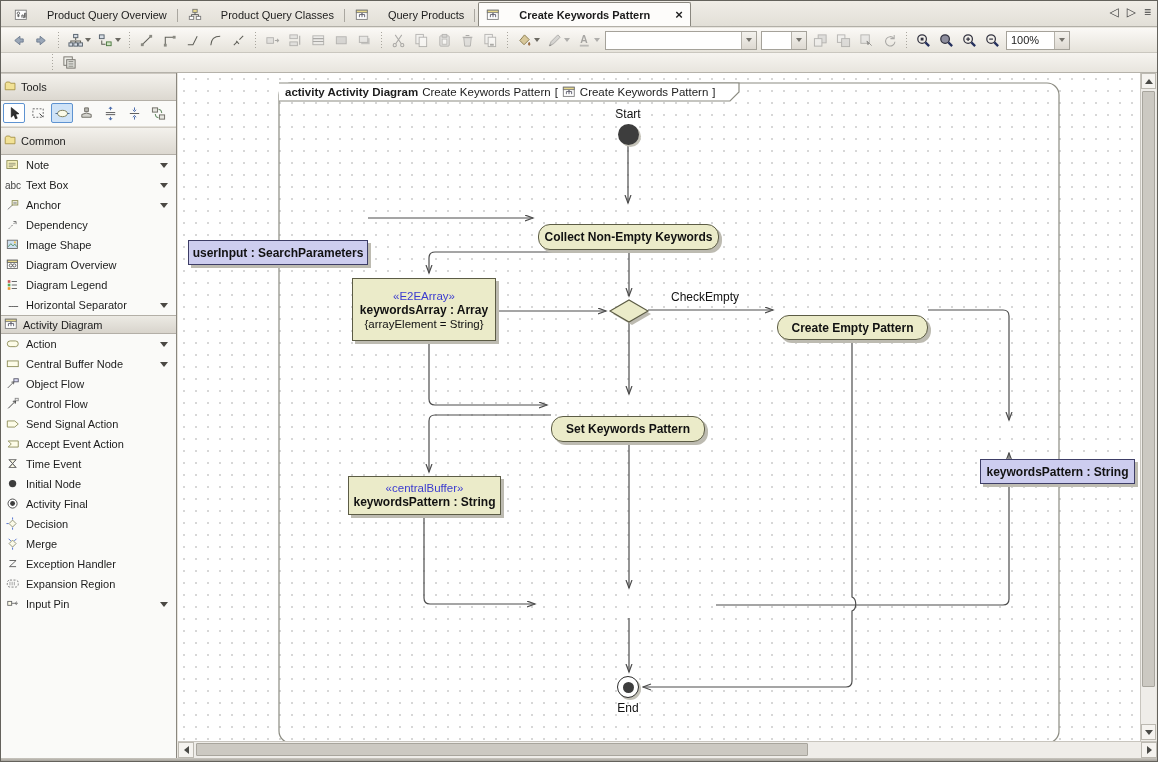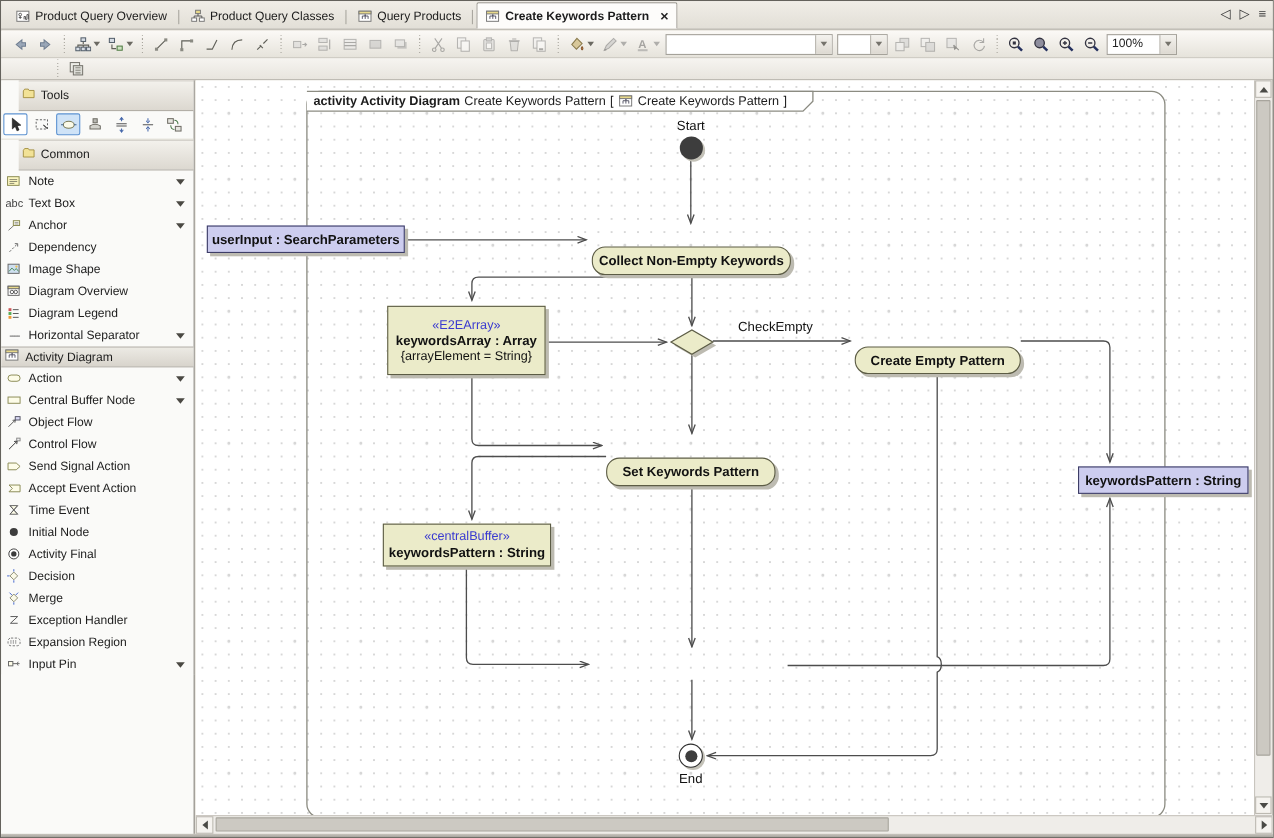--- a/index.html
+++ b/index.html
@@ -5,21 +5,21 @@
   * { margin:0; padding:0; box-sizing:border-box; }
   html,body { background:#cfccc4; }
   .app { position:relative; width:1158px; height:762px; background:#e8e5de;
          font-family:"Liberation Sans", sans-serif; font-size:11px; color:#1c1c1c;
          border:1px solid #64625c; overflow:hidden; }
 
   
   .tabbar { position:absolute; left:0; top:0; width:1158px; height:26px;
             background:linear-gradient(#f0ede7,#e2dfd7); border-bottom:1px solid #b2afa7;
             display:flex; align-items:flex-end; padding:0 0 0 6px; }
-  .tab { display:inline-flex; align-items:center; gap:4px; height:22px; padding:0 7px;
+  .tab { display:inline-flex; align-items:center; gap:19px; height:22px; padding:0 7px;
          white-space:nowrap; cursor:default; }
   .tab.active { background:#fdfcfa; border:1px solid #8a877f; border-bottom:none; height:24px;
                 font-weight:bold; border-radius:2px 2px 0 0; }
   .tabsep { width:1px; height:13px; background:#aaa7a0; margin:0 3px 4px 3px; align-self:flex-end; }
   .tabclose { font-weight:bold; font-size:13px; margin-left:6px; color:#222; }
   .tabctrl { position:absolute; right:8px; top:4px; display:flex; gap:8px; font-size:12px; color:#3a3a3a; }
   .tabctrl span { cursor:default; }
   .ticon svg { display:block; }
 
   
@@ -42,21 +42,21 @@
   .combo .cval { flex:1; padding:0 4px; font-size:11px; color:#222; }
   .combo .cbtn { width:15px; height:100%; background:linear-gradient(#f4f2ee,#ddd9d1);
                  border-left:1px solid #b5b2aa; display:flex; align-items:center; justify-content:center; }
   .combo .cbtn i { width:0; height:0; border-left:3.5px solid transparent; border-right:3.5px solid transparent;
                    border-top:4px solid #75736c; }
 
   
   .sidebar { position:absolute; left:0; top:72px; width:176px; height:685px; background:#fafaf8;
              border-right:1px solid #8a877f; overflow:hidden; }
   .shead { height:28px; display:flex; align-items:center; gap:4px; padding-left:3px;
-           background:linear-gradient(#f3f1ec,#dcd8d0); border-top:1px solid #cdc9c1; border-bottom:1px solid #b3afa7;margin-left:16px; }
+           background:linear-gradient(#f3f1ec,#dcd8d0); border-top:1px solid #cdc9c1; border-bottom:1px solid #b3afa7; }
   .stools { display:flex; gap:2px; padding:2px 2px 3px 2px; border-bottom:1px solid #e3e0d8; }
   .toolb { width:22px; height:20px; display:inline-flex; align-items:center; justify-content:center;
            border:1px solid transparent; border-radius:2px; }
   .toolb.sel { border-color:#5e93d1; background:#fff; }
   .toolb.hl  { border-color:#5e93d1; background:#cfe3f7; }
   .sitem { height:20px; display:flex; align-items:center; gap:5px; padding-left:4px; white-space:nowrap; }
   .sitem .sicon { width:16px; display:inline-flex; justify-content:center; }
   .sitem .ddc { margin-left:auto; margin-right:8px; width:0; height:0; border-left:4px solid transparent;
                 border-right:4px solid transparent; border-top:5px solid #4a4843; }
   .scat { height:19px; display:flex; align-items:center; gap:5px; padding-left:3px;
@@ -66,21 +66,21 @@
   
   .canvas { position:absolute; left:177px; top:72px; width:964px; height:668px; background:#fff;
             background-image:radial-gradient(circle,#d7d7d7 1px,transparent 1.2px),
                              radial-gradient(circle,#c6c6c6 1.2px,transparent 1.5px);
             background-size:12px 12px, 60px 60px; overflow:hidden; }
   .edges { position:absolute; left:0; top:0; }
   .node { position:absolute; display:flex; align-items:center; justify-content:center;
           font-size:12px; font-weight:bold; color:#111; text-align:center; }
   .action { background:#ebebc9; border:1px solid #5c5c45; border-radius:12px;
             box-shadow:3px 3px 0 #bdbbb1;margin-top:18px; }
-  .objnode { background:#cdcdef; border:1px solid #3d3d66; box-shadow:3px 3px 0 #bdbbb1; }
+  .objnode { background:#cdcdef; border:1px solid #3d3d66; box-shadow:3px 3px 0 #bdbbb1;margin-top:35px; }
   .bufnode { background:#ebebc9; border:1px solid #5c5c45; box-shadow:3px 3px 0 #bdbbb1;
              flex-direction:column; justify-content:center; gap:1px; }
   .stereo { color:#3b3bd0; font-weight:normal; font-size:11.5px; }
   .constraint { font-weight:normal; font-size:11.5px; }
   .freelabel { position:absolute; font-size:12px; font-weight:normal; color:#111; text-align:center; }
   .initnode { position:absolute; width:21px; height:21px; border-radius:50%; background:#3d3d3d;
               box-shadow:2px 2px 0 #c4c2b8; }
   .finalnode { position:absolute; width:22px; height:22px; border-radius:50%; border:1.5px solid #2e2e2e;
                background:#fff; box-shadow:2px 2px 0 #c4c2b8; display:flex; align-items:center; justify-content:center; }
   .finalnode i { width:11px; height:11px; border-radius:50%; background:#3d3d3d; }

